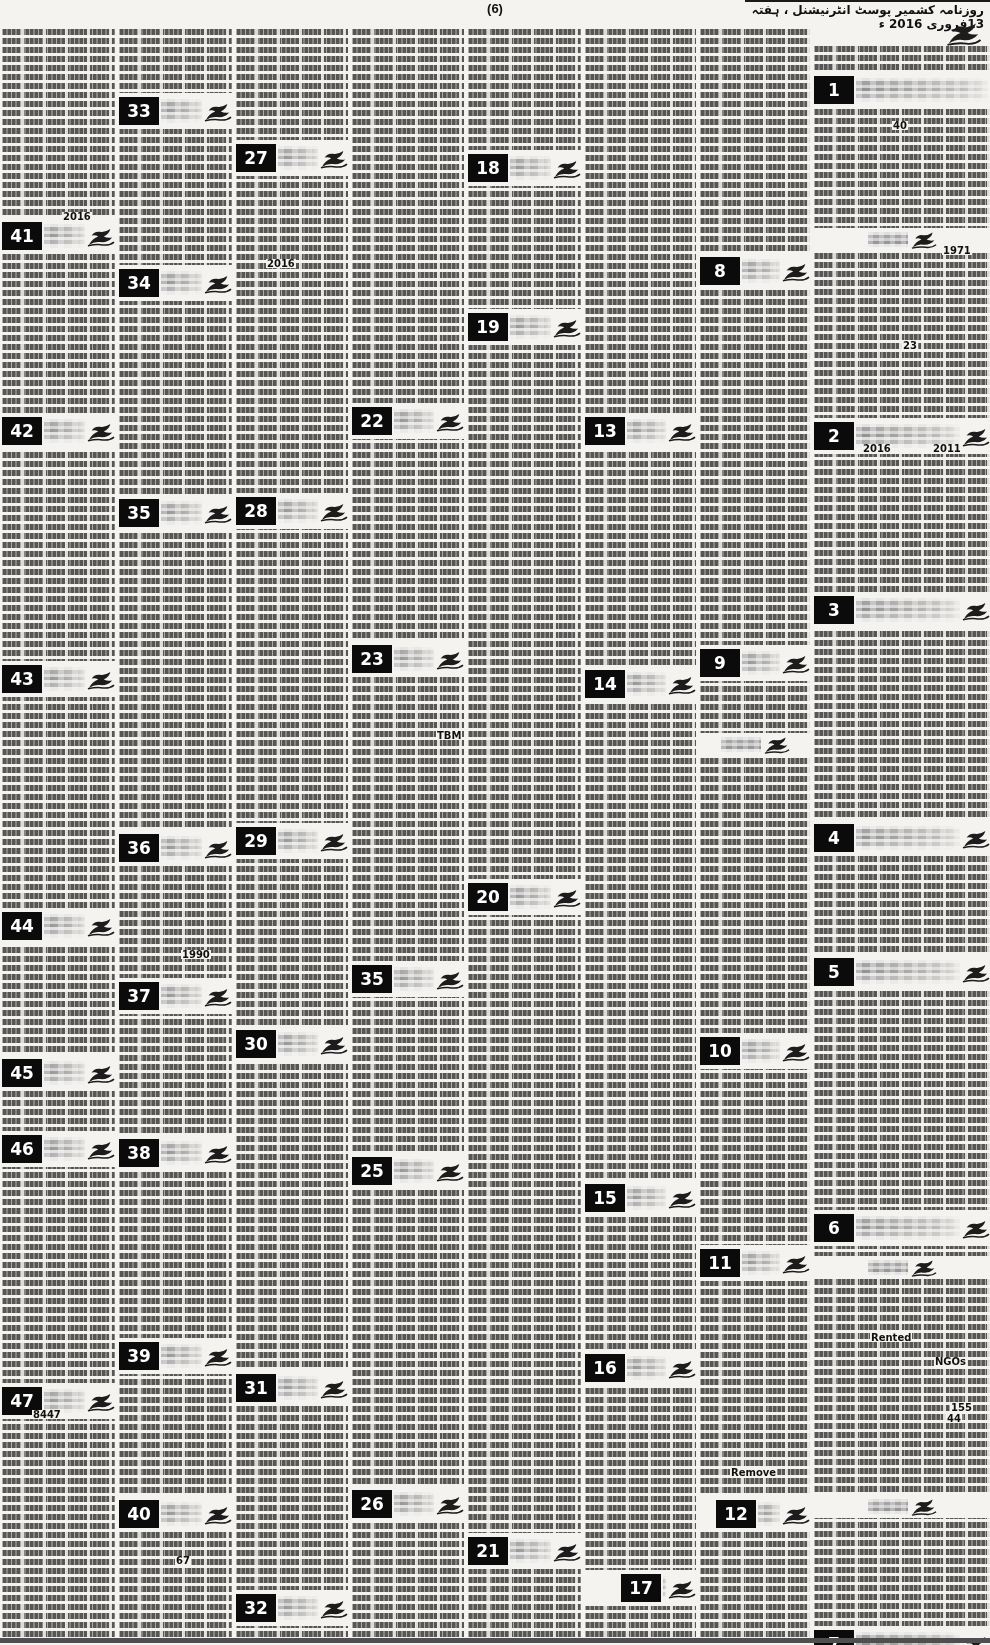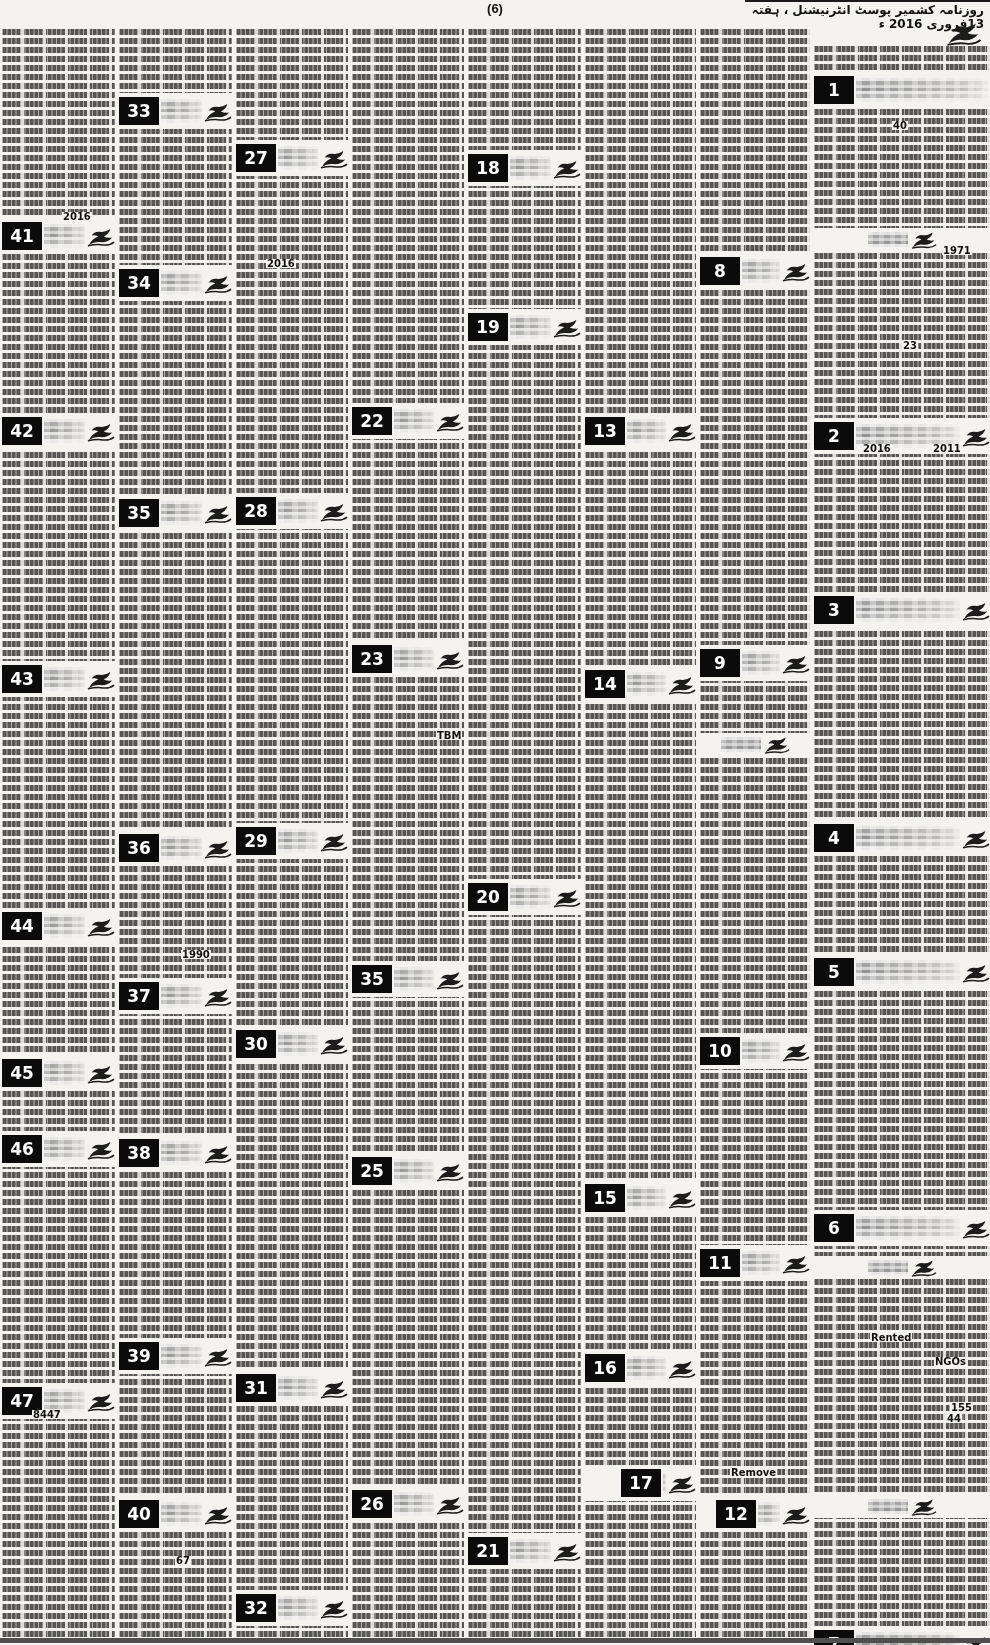--- a/index.html
+++ b/index.html
@@ -251,21 +251,21 @@
         <div class="story" style="top: 1324px;">
           <div class="nbox">16</div>
           <div class="hbar"></div>
           <span class="orn">
             <svg width="28" height="21" viewBox="0 0 30 22">
               <path d="M2 20 Q8 16 14 17 Q22 18 27 12 Q22 13 18 11 Q24 8 25 3 Q19 7 14 6 Q8 5 5 10 Q9 9 12 11 Q6 13 2 20 Z" fill="#1c1c1c"></path>
               <path d="M1 21 Q10 19 17 20 Q24 21 29 17" stroke="#1c1c1c" stroke-width="1.6" fill="none"></path>
             </svg>
           </span>
         </div>
-        <div class="story" style="top: 1439px; padding-left: 36px;">
+        <div class="story" style="top: 1544px; padding-left: 36px;">
           <div class="nbox">17</div>
           <div class="hbar"></div>
           <span class="orn">
             <svg width="28" height="21" viewBox="0 0 30 22">
               <path d="M2 20 Q8 16 14 17 Q22 18 27 12 Q22 13 18 11 Q24 8 25 3 Q19 7 14 6 Q8 5 5 10 Q9 9 12 11 Q6 13 2 20 Z" fill="#1c1c1c"></path>
               <path d="M1 21 Q10 19 17 20 Q24 21 29 17" stroke="#1c1c1c" stroke-width="1.6" fill="none"></path>
             </svg>
           </span>
         </div>
       </div>

